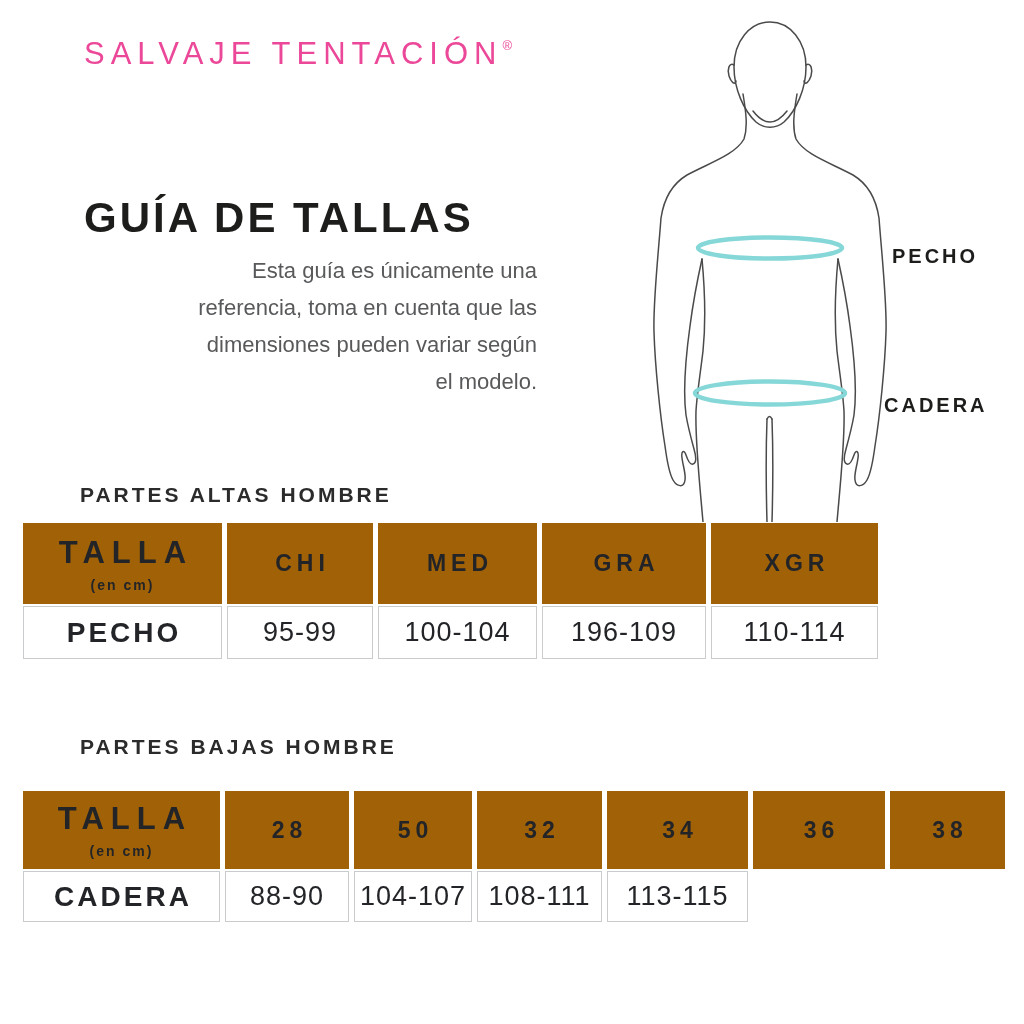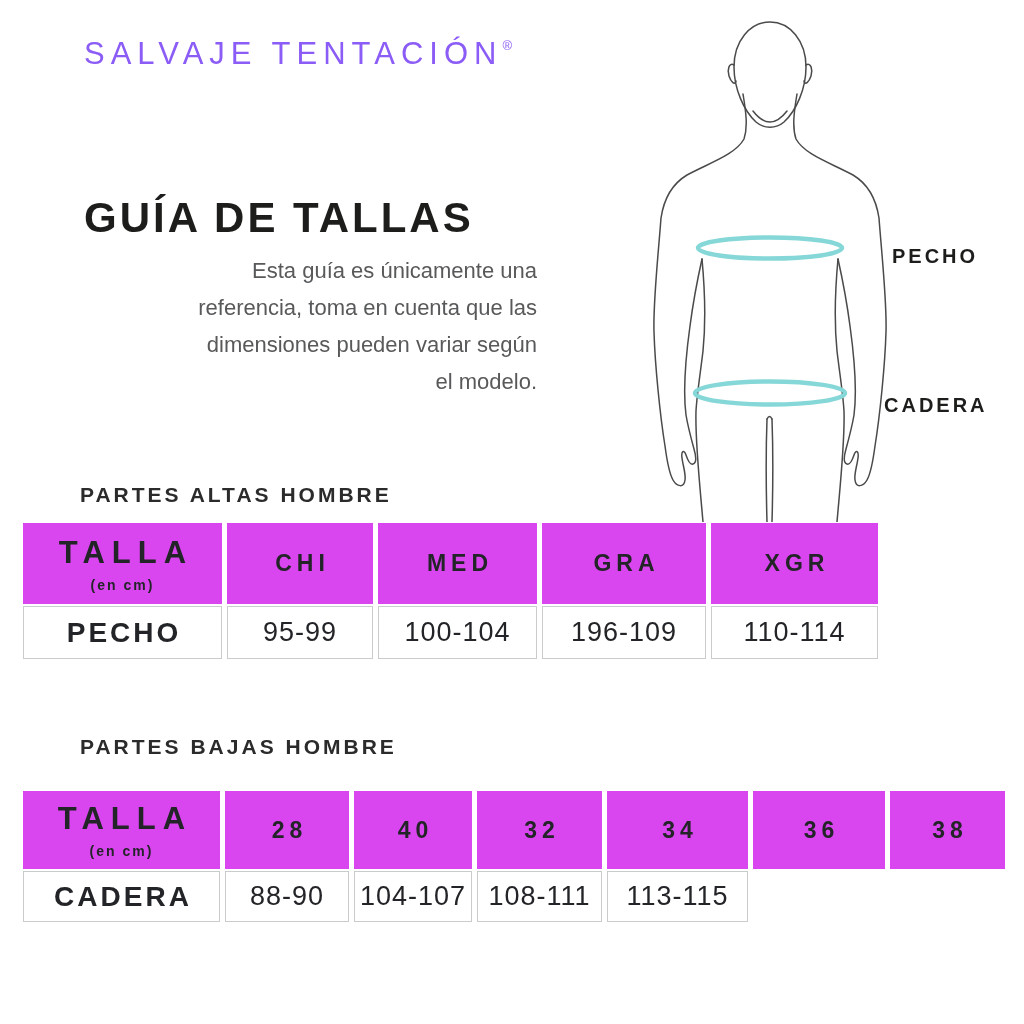--- a/index.html
+++ b/index.html
@@ -6,21 +6,21 @@
   body{
     width:1024px;height:1024px;background:#ffffff;position:relative;
     font-family:"Liberation Sans", sans-serif;overflow:hidden;
     -webkit-font-smoothing:antialiased;
   }
   .abs{position:absolute;}
 
   
   .brand{
     left:84px;top:36px;font-size:31px;font-weight:500;letter-spacing:6px;
-    color:#8b5cf6;white-space:nowrap;
+    color:#ec4899;white-space:nowrap;
   }
   .brand sup{font-size:13px;letter-spacing:0;vertical-align:14px;}
 
   
   .h1{
     left:84px;top:194px;font-size:42px;font-weight:800;letter-spacing:3px;
     color:#1d1d1b;white-space:nowrap;
   }
   .intro{
     left:40px;top:252px;width:497px;text-align:right;
@@ -49,21 +49,21 @@
     left:23px;top:523px;
     grid-template-columns:199px 146px 159px 164px 167px;
     grid-template-rows:81px 53px;
   }
   .tbl-lower{
     left:23px;top:791px;
     grid-template-columns:197px 124px 118px 125px 141px 132px 115px;
     grid-template-rows:78px 51px;
   }
   .th{
-    background:#d946ef;display:flex;flex-direction:column;
+    background:#a16207;display:flex;flex-direction:column;
     align-items:center;justify-content:center;color:#232427;
   }
   .th .talla{font-size:31px;font-weight:600;letter-spacing:7px;text-indent:7px;}
   .th .encm{font-size:14px;font-weight:600;letter-spacing:2px;margin-top:6px;}
   .th .size{font-size:23px;font-weight:600;letter-spacing:5px;text-indent:5px;}
   .td{
     background:#ffffff;border:1px solid #c9cbcc;display:flex;
     align-items:center;justify-content:center;color:#232427;
   }
   .td .rowlabel{font-size:28px;font-weight:600;letter-spacing:3px;text-indent:3px;}
@@ -154,21 +154,21 @@
 
 <div class="abs size-table tbl-lower">
   <div class="th">
     <div class="talla">TALLA</div>
     <div class="encm">(en cm)</div>
   </div>
   <div class="th">
       <span class="size">28</span>
     </div>
   <div class="th">
-      <span class="size">40</span>
+      <span class="size">50</span>
     </div>
   <div class="th">
       <span class="size">32</span>
     </div>
   <div class="th">
       <span class="size">34</span>
     </div>
   <div class="th">
       <span class="size">36</span>
     </div>

